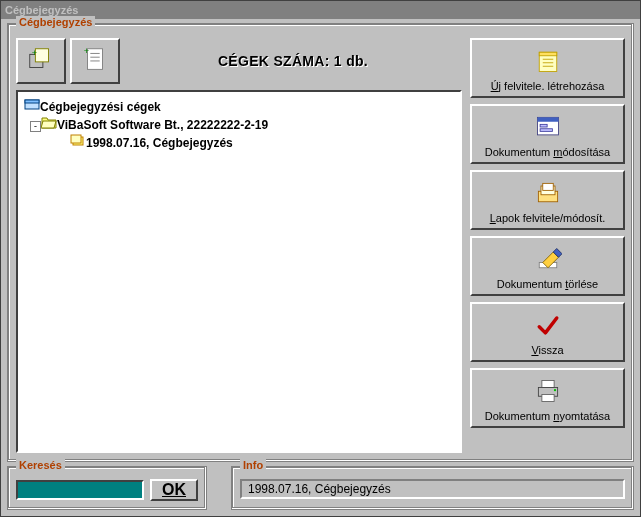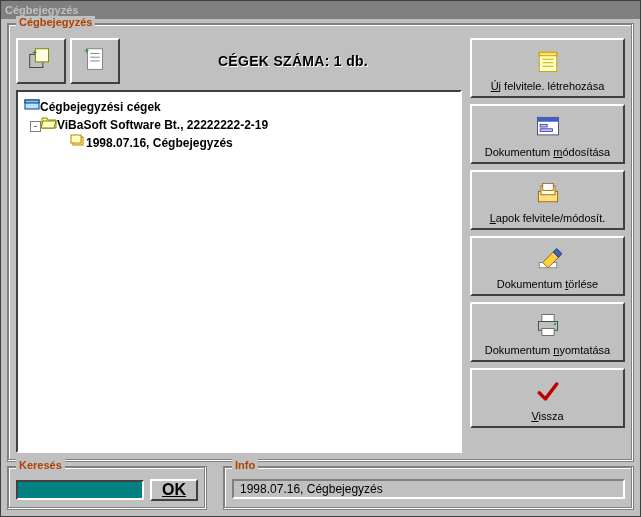--- a/index.html
+++ b/index.html
@@ -151,21 +151,21 @@
     justify-content: center;
   }
   .action-btn .icon-slot svg { width: 28px; height: 26px; }
   .action-btn .btn-text {
     text-align: center;
     line-height: 1.1;
   }
   .action-btn .ul { text-decoration: underline; }
   .bottom-row {
     display: flex;
-    gap: 16px;
+    gap: 24px;
     height: 44px;
   }
   .search-box { width: 200px; }
   .info-box { flex: 1; }
   .sunken-field {
     background: #008080;
     border-top: 2px solid #404040;
     border-left: 2px solid #404040;
     border-right: 2px solid #ffffff;
     border-bottom: 2px solid #ffffff;
@@ -333,39 +333,39 @@
               </svg>
             </span>
           </div>
           <div class="btn-text"><span>Dokumentum </span><span class="ul">t</span><span>örlése</span></div>
         </div>
 
         <div class="action-btn">
           <div class="icon-slot">
             <span>
               <svg viewBox="0 0 32 28">
+                <path d="M6 16 L13 23 L26 6" fill="none" stroke="#c00000" stroke-width="4" stroke-linecap="round" stroke-linejoin="round"></path>
+              </svg>
+            </span>
+          </div>
+          <div class="btn-text"><span class="ul">V</span><span>issza</span></div>
+        </div>
+
+        <div class="action-btn">
+          <div class="icon-slot">
+            <span>
+              <svg viewBox="0 0 32 28">
                 <rect x="9" y="2" width="14" height="8" fill="#fff" stroke="#606060"></rect>
                 <rect x="5" y="10" width="22" height="10" fill="#c0c0c0" stroke="#404040"></rect>
                 <rect x="9" y="18" width="14" height="8" fill="#fff" stroke="#606060"></rect>
                 <circle cx="24" cy="13" r="1.3" fill="#00c000"></circle>
               </svg>
             </span>
           </div>
           <div class="btn-text"><span>Dokumentum </span><span class="ul">n</span><span>yomtatása</span></div>
-        </div>
-
-        <div class="action-btn">
-          <div class="icon-slot">
-            <span>
-              <svg viewBox="0 0 32 28">
-                <path d="M6 16 L13 23 L26 6" fill="none" stroke="#c00000" stroke-width="4" stroke-linecap="round" stroke-linejoin="round"></path>
-              </svg>
-            </span>
-          </div>
-          <div class="btn-text"><span class="ul">V</span><span>issza</span></div>
         </div>
 
       </div>
     </div>
 
     <div class="bottom-row">
       <div class="groupbox search-box">
         <div class="groupbox-legend">Keresés</div>
         <div class="search-inner">
           <div class="sunken-field"></div>

